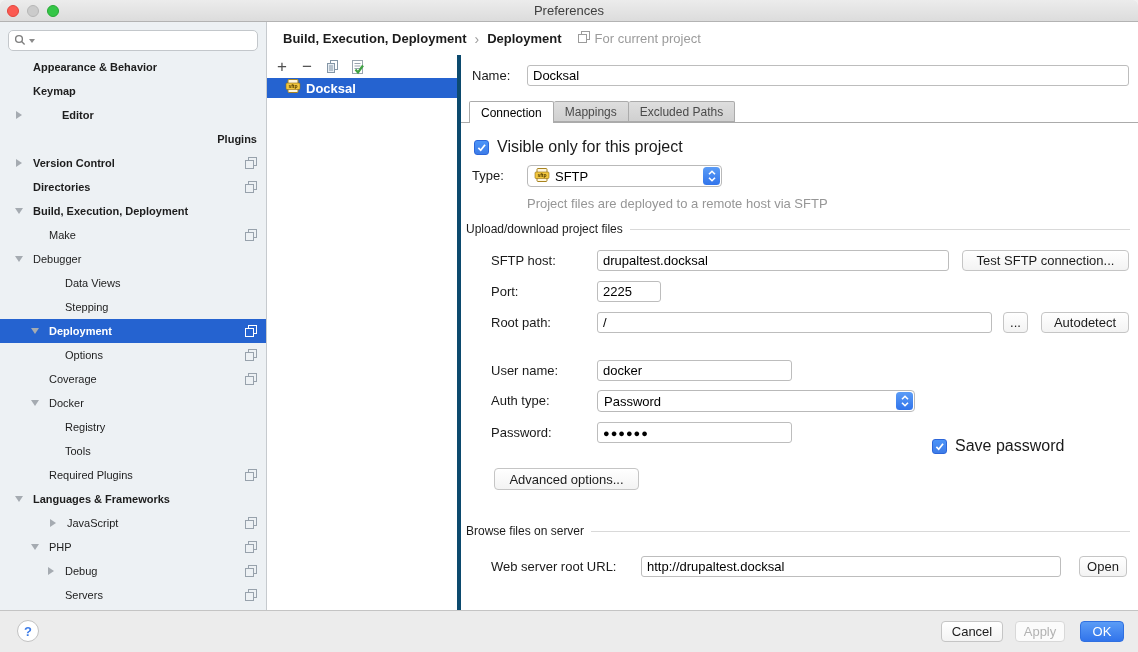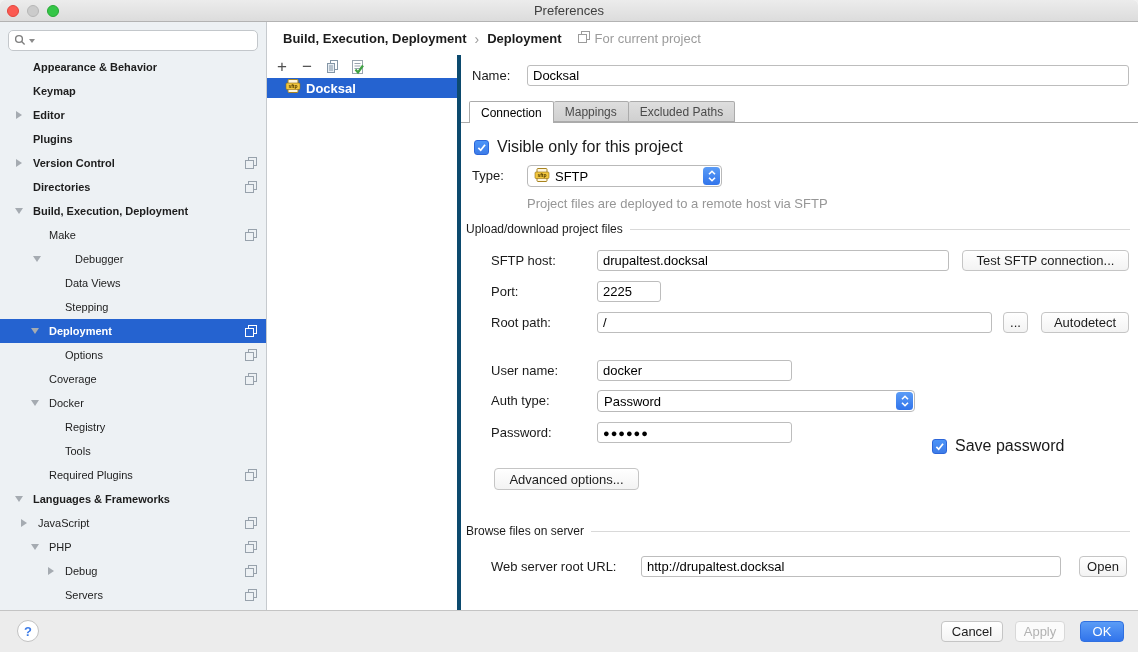--- a/index.html
+++ b/index.html
@@ -112,27 +112,27 @@
     </div>
     <div id="settings-tree">
         <div class="tree-row bold" style="padding-left: 14px;">
           <span class="tree-arrow"></span>
           <span class="tree-label">Appearance &amp; Behavior</span>
         </div>
         <div class="tree-row bold" style="padding-left: 14px;">
           <span class="tree-arrow"></span>
           <span class="tree-label">Keymap</span>
         </div>
-        <div class="tree-row bold" style="padding-left: 14px;">
+        <div class="tree-row bold" style="padding-left: 14px; gap: 29px;">
           <span class="tree-arrow">
             <span class="arr-c"></span>
           </span>
           <span class="tree-label">Editor</span>
         </div>
-        <div class="tree-row bold" style="padding-left: 14px;">
+        <div class="tree-row bold" style="padding-left: 14px; justify-content: flex-end;">
           <span class="tree-arrow"></span>
           <span class="tree-label">Plugins</span>
         </div>
         <div class="tree-row bold" style="padding-left: 14px;">
           <span class="tree-arrow">
             <span class="arr-c"></span>
           </span>
           <span class="tree-label">Version Control</span>
           <span class="scope-ic">
             <svg width="12" height="12" viewBox="0 0 12 12">
@@ -160,21 +160,21 @@
         <div class="tree-row" style="padding-left: 30px;">
           <span class="tree-arrow"></span>
           <span class="tree-label">Make</span>
           <span class="scope-ic">
             <svg width="12" height="12" viewBox="0 0 12 12">
      <rect x="3.5" y="0.5" width="8" height="8" fill="none" stroke="#98A2AC"></rect>
      <rect x="0.5" y="3.5" width="8" height="8" fill="#EDF1F4" stroke="#98A2AC"></rect>
    </svg>
           </span>
         </div>
-        <div class="tree-row" style="padding-left: 32px; gap: 24px;">
+        <div class="tree-row" style="padding-left: 14px;">
           <span class="tree-arrow">
             <span class="arr-e"></span>
           </span>
           <span class="tree-label">Debugger</span>
         </div>
         <div class="tree-row" style="padding-left: 46px;">
           <span class="tree-arrow"></span>
           <span class="tree-label">Data Views</span>
         </div>
         <div class="tree-row" style="padding-left: 46px;">
@@ -236,21 +236,21 @@
      <rect x="0.5" y="3.5" width="8" height="8" fill="#EDF1F4" stroke="#98A2AC"></rect>
    </svg>
           </span>
         </div>
         <div class="tree-row bold" style="padding-left: 14px;">
           <span class="tree-arrow">
             <span class="arr-e"></span>
           </span>
           <span class="tree-label">Languages &amp; Frameworks</span>
         </div>
-        <div class="tree-row" style="padding-left: 19px; text-align: center;">
+        <div class="tree-row" style="padding-left: 48px; text-align: center;">
           <span class="tree-arrow">
             <span class="arr-c"></span>
           </span>
           <span class="tree-label">JavaScript</span>
           <span class="scope-ic">
             <svg width="12" height="12" viewBox="0 0 12 12">
      <rect x="3.5" y="0.5" width="8" height="8" fill="none" stroke="#98A2AC"></rect>
      <rect x="0.5" y="3.5" width="8" height="8" fill="#EDF1F4" stroke="#98A2AC"></rect>
    </svg>
           </span>

